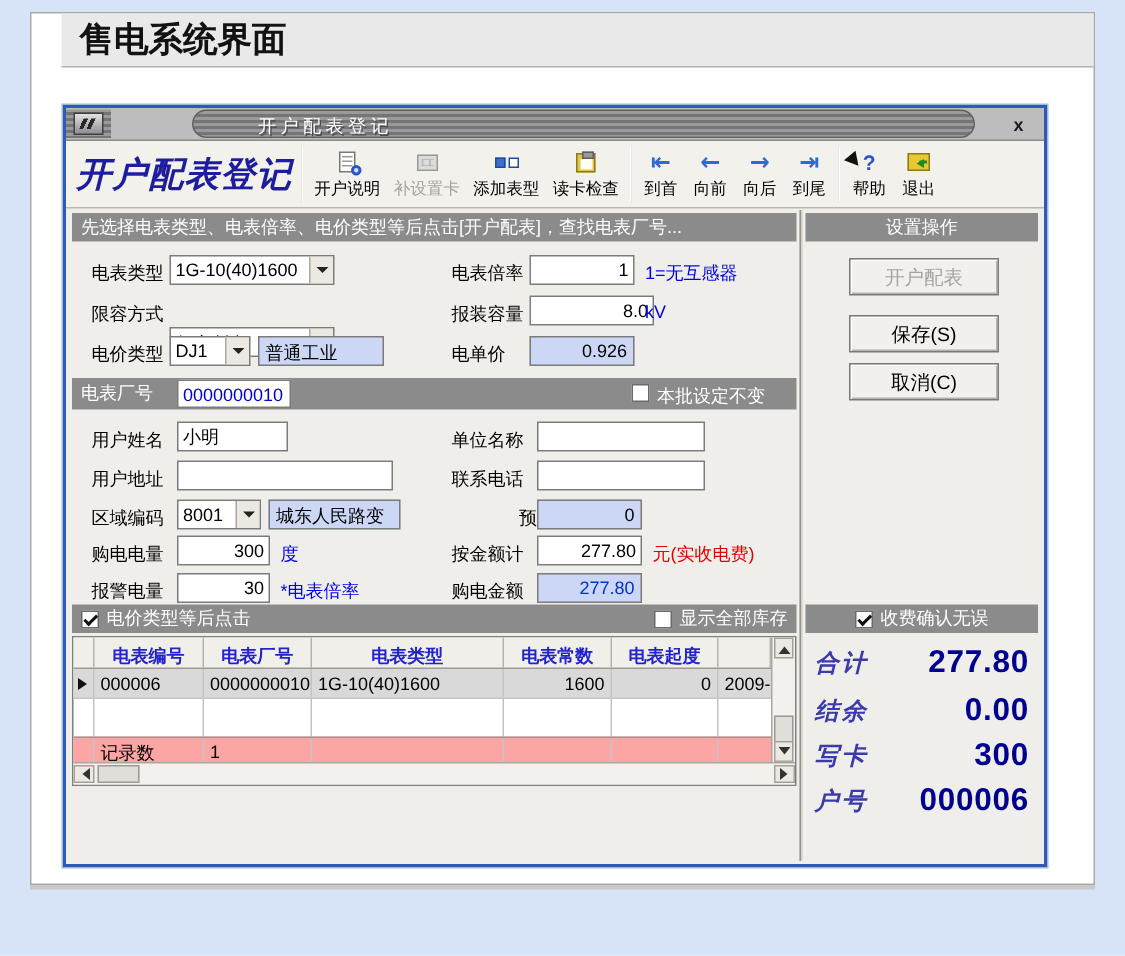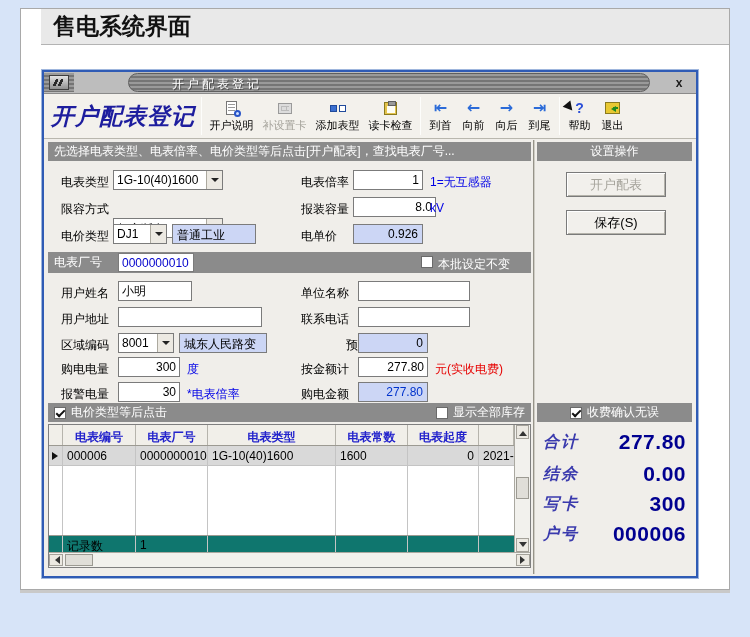--- a/index.html
+++ b/index.html
@@ -127,39 +127,39 @@
   }
   .dd::after { content:""; border:4px solid transparent; border-top:4px solid #222; margin-top:4px; }
   .cb { width:12px; height:12px; background:#fff; border:1px solid #6a6a6a; display:inline-block; position:relative; flex:0 0 auto; }
   .cb.checked::after {
     content:""; position:absolute; left:1px; top:2px; width:7px; height:3px;
     border-left:2px solid #111; border-bottom:2px solid #111; transform:rotate(-45deg);
   }
   .cblabel { margin-left:5px; }
   
   .grid {
-    position:absolute; left:2px; right:2px; top:284px; height:144px;
+    position:absolute; left:2px; right:2px; top:284px; height:100px;
     background:#fff; border:1px solid #7f7f7f; display:flex; flex-direction:column;
   }
   .grid-body { flex:1; display:flex; min-height:0; }
   .grid-cols { flex:1; display:flex; flex-direction:column; min-width:0; }
   .grow { display:flex; }
   .gc { border-right:1px solid #c4c4c4; padding:3px 4px 0; font-size:12px; white-space:nowrap; overflow:hidden; }
   .gc.m  { width:14px; }
   .gc.c1 { width:73px; }
   .gc.c2 { width:72px; }
   .gc.c3 { width:128px; }
-  .gc.c4 { width:72px; }
+  .gc.c4 { width:72px; text-align:right; }
   .gc.c5 { width:71px; text-align:right; }
   .gc.c6 { flex:1; border-right:none; }
   .ghead { height:21px; background:#f1efe9; border-bottom:1px solid #9c9a92; }
   .ghead .gc { color:#2323cc; font-weight:bold; text-align:center; border-right:1px solid #b6b4ac; padding-top:4px; }
   .gdata { height:20px; background:#d9d9d9; border-bottom:1px solid #c4c4c4; }
   .gempty { flex:1; }
-  .gfoot { height:17px; background:#0f766e; border-top:1px solid #9c9a92; }
+  .gfoot { height:17px; background:#fca5a5; border-top:1px solid #9c9a92; }
   .gfoot .gc { padding-top:2px; }
   .marker { position:relative; }
   .marker::after { content:""; position:absolute; left:3px; top:6px; border:4px solid transparent; border-left:6px solid #111; }
   
   .vsb { width:16px; background:#f2f1ed; border-left:1px solid #aaa8a0; position:relative; }
   .hsb { height:15px; background:#f2f1ed; border-top:1px solid #aaa8a0; position:relative; }
   .sb-btn { position:absolute; background:#ece9e2; border:1px solid #a5a29a; display:flex; align-items:center; justify-content:center; }
   .vsb .sb-btn { left:1px; right:1px; height:14px; }
   .vsb .up { top:0; } .vsb .down { bottom:0; }
   .hsb .sb-btn { top:1px; bottom:1px; width:14px; }
@@ -356,21 +356,21 @@
                 <div class="gc c5">电表起度</div>
                 <div class="gc c6"></div>
               </div>
               <div class="grow gdata">
                 <div class="gc m marker"></div>
                 <div class="gc c1">000006</div>
                 <div class="gc c2">0000000010</div>
                 <div class="gc c3">1G-10(40)1600</div>
                 <div class="gc c4">1600</div>
                 <div class="gc c5">0</div>
-                <div class="gc c6">2021-</div>
+                <div class="gc c6">2009-</div>
               </div>
               <div class="grow gempty">
                 <div class="gc m"></div>
                 <div class="gc c1"></div>
                 <div class="gc c2"></div>
                 <div class="gc c3"></div>
                 <div class="gc c4"></div>
                 <div class="gc c5"></div>
                 <div class="gc c6"></div>
               </div>
@@ -398,20 +398,21 @@
         </div>
       </div>
 
       <div class="divider"></div>
 
       <div class="rpane">
         <div class="gbar" style="top:2px;justify-content:center;">设置操作</div>
 
         <div class="pbtn disabled" style="top:32px;">开户配表</div>
         <div class="pbtn" style="top:70px;">保存(S)</div>
+        <div class="pbtn" style="top:102px;">取消(C)</div>
 
         <div class="gbar" style="top:263px;justify-content:center;">
           <span class="cb checked"></span>
           <span class="cblabel">收费确认无误</span>
         </div>
 
         <span class="sum-label" style="top:292px;">合计</span>
         <span class="sum-value" style="top:290px;">277.80</span>
         <span class="sum-label" style="top:324px;">结余</span>
         <span class="sum-value" style="top:322px;">0.00</span>

